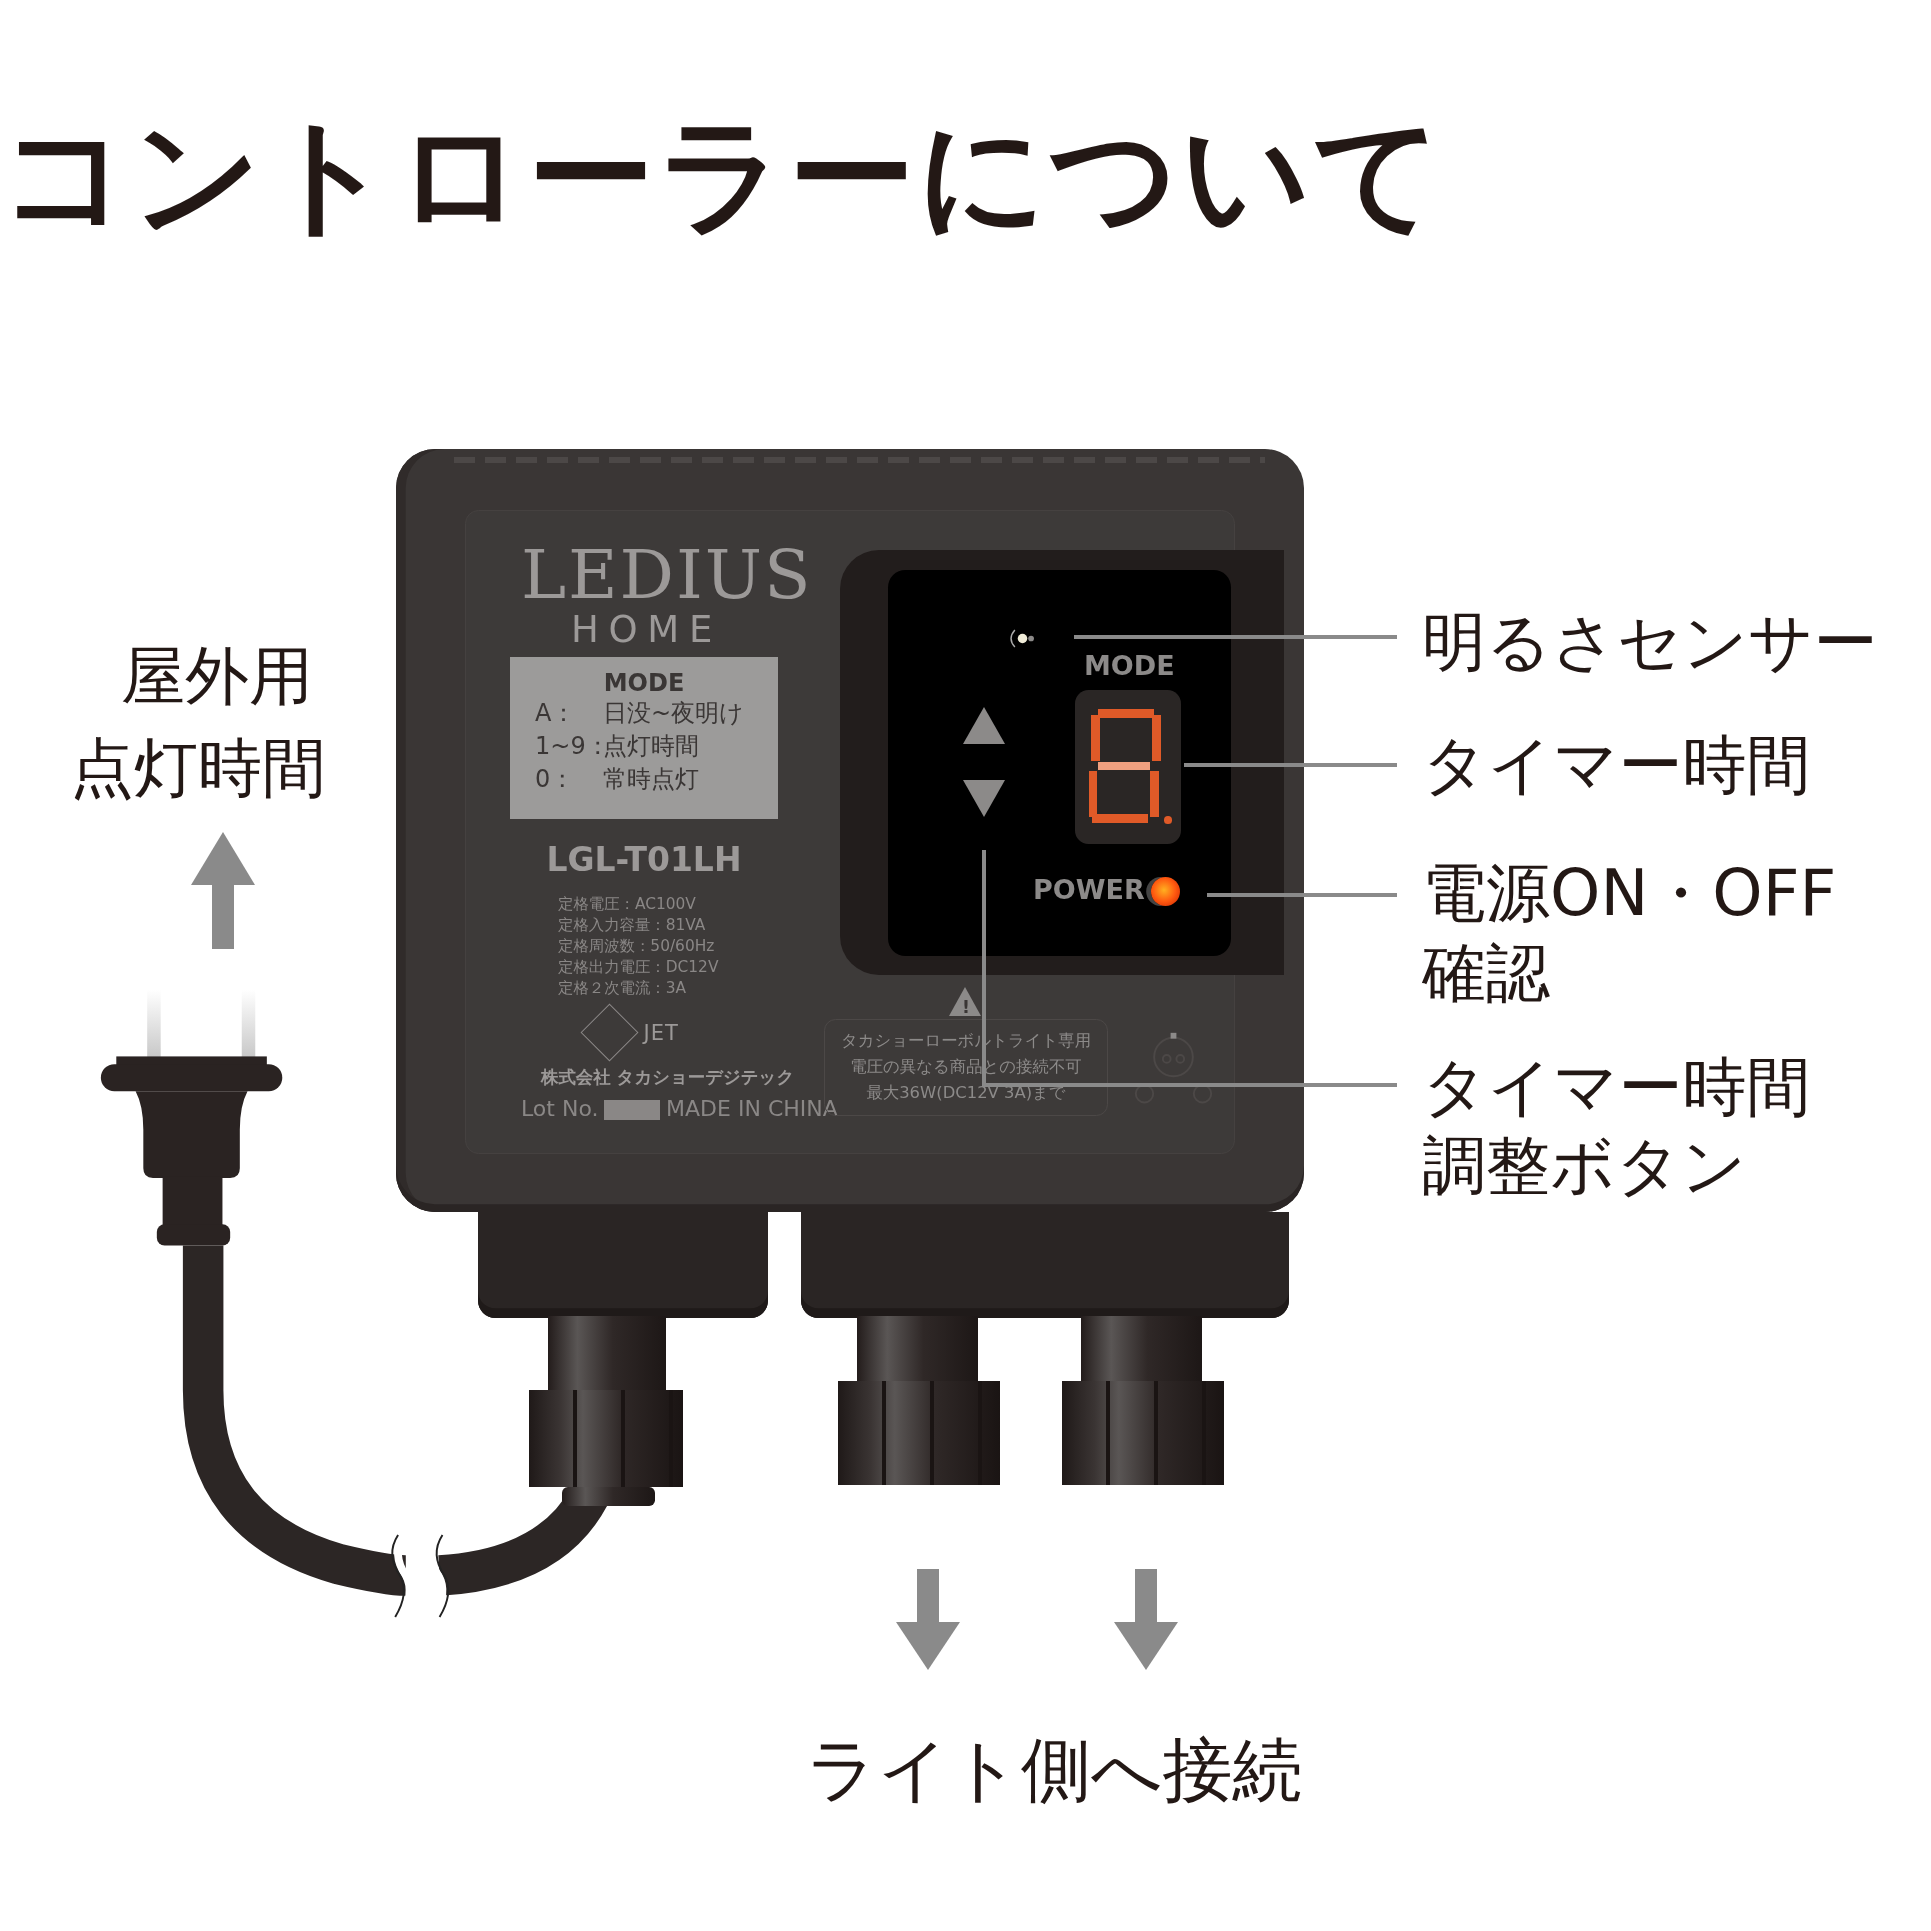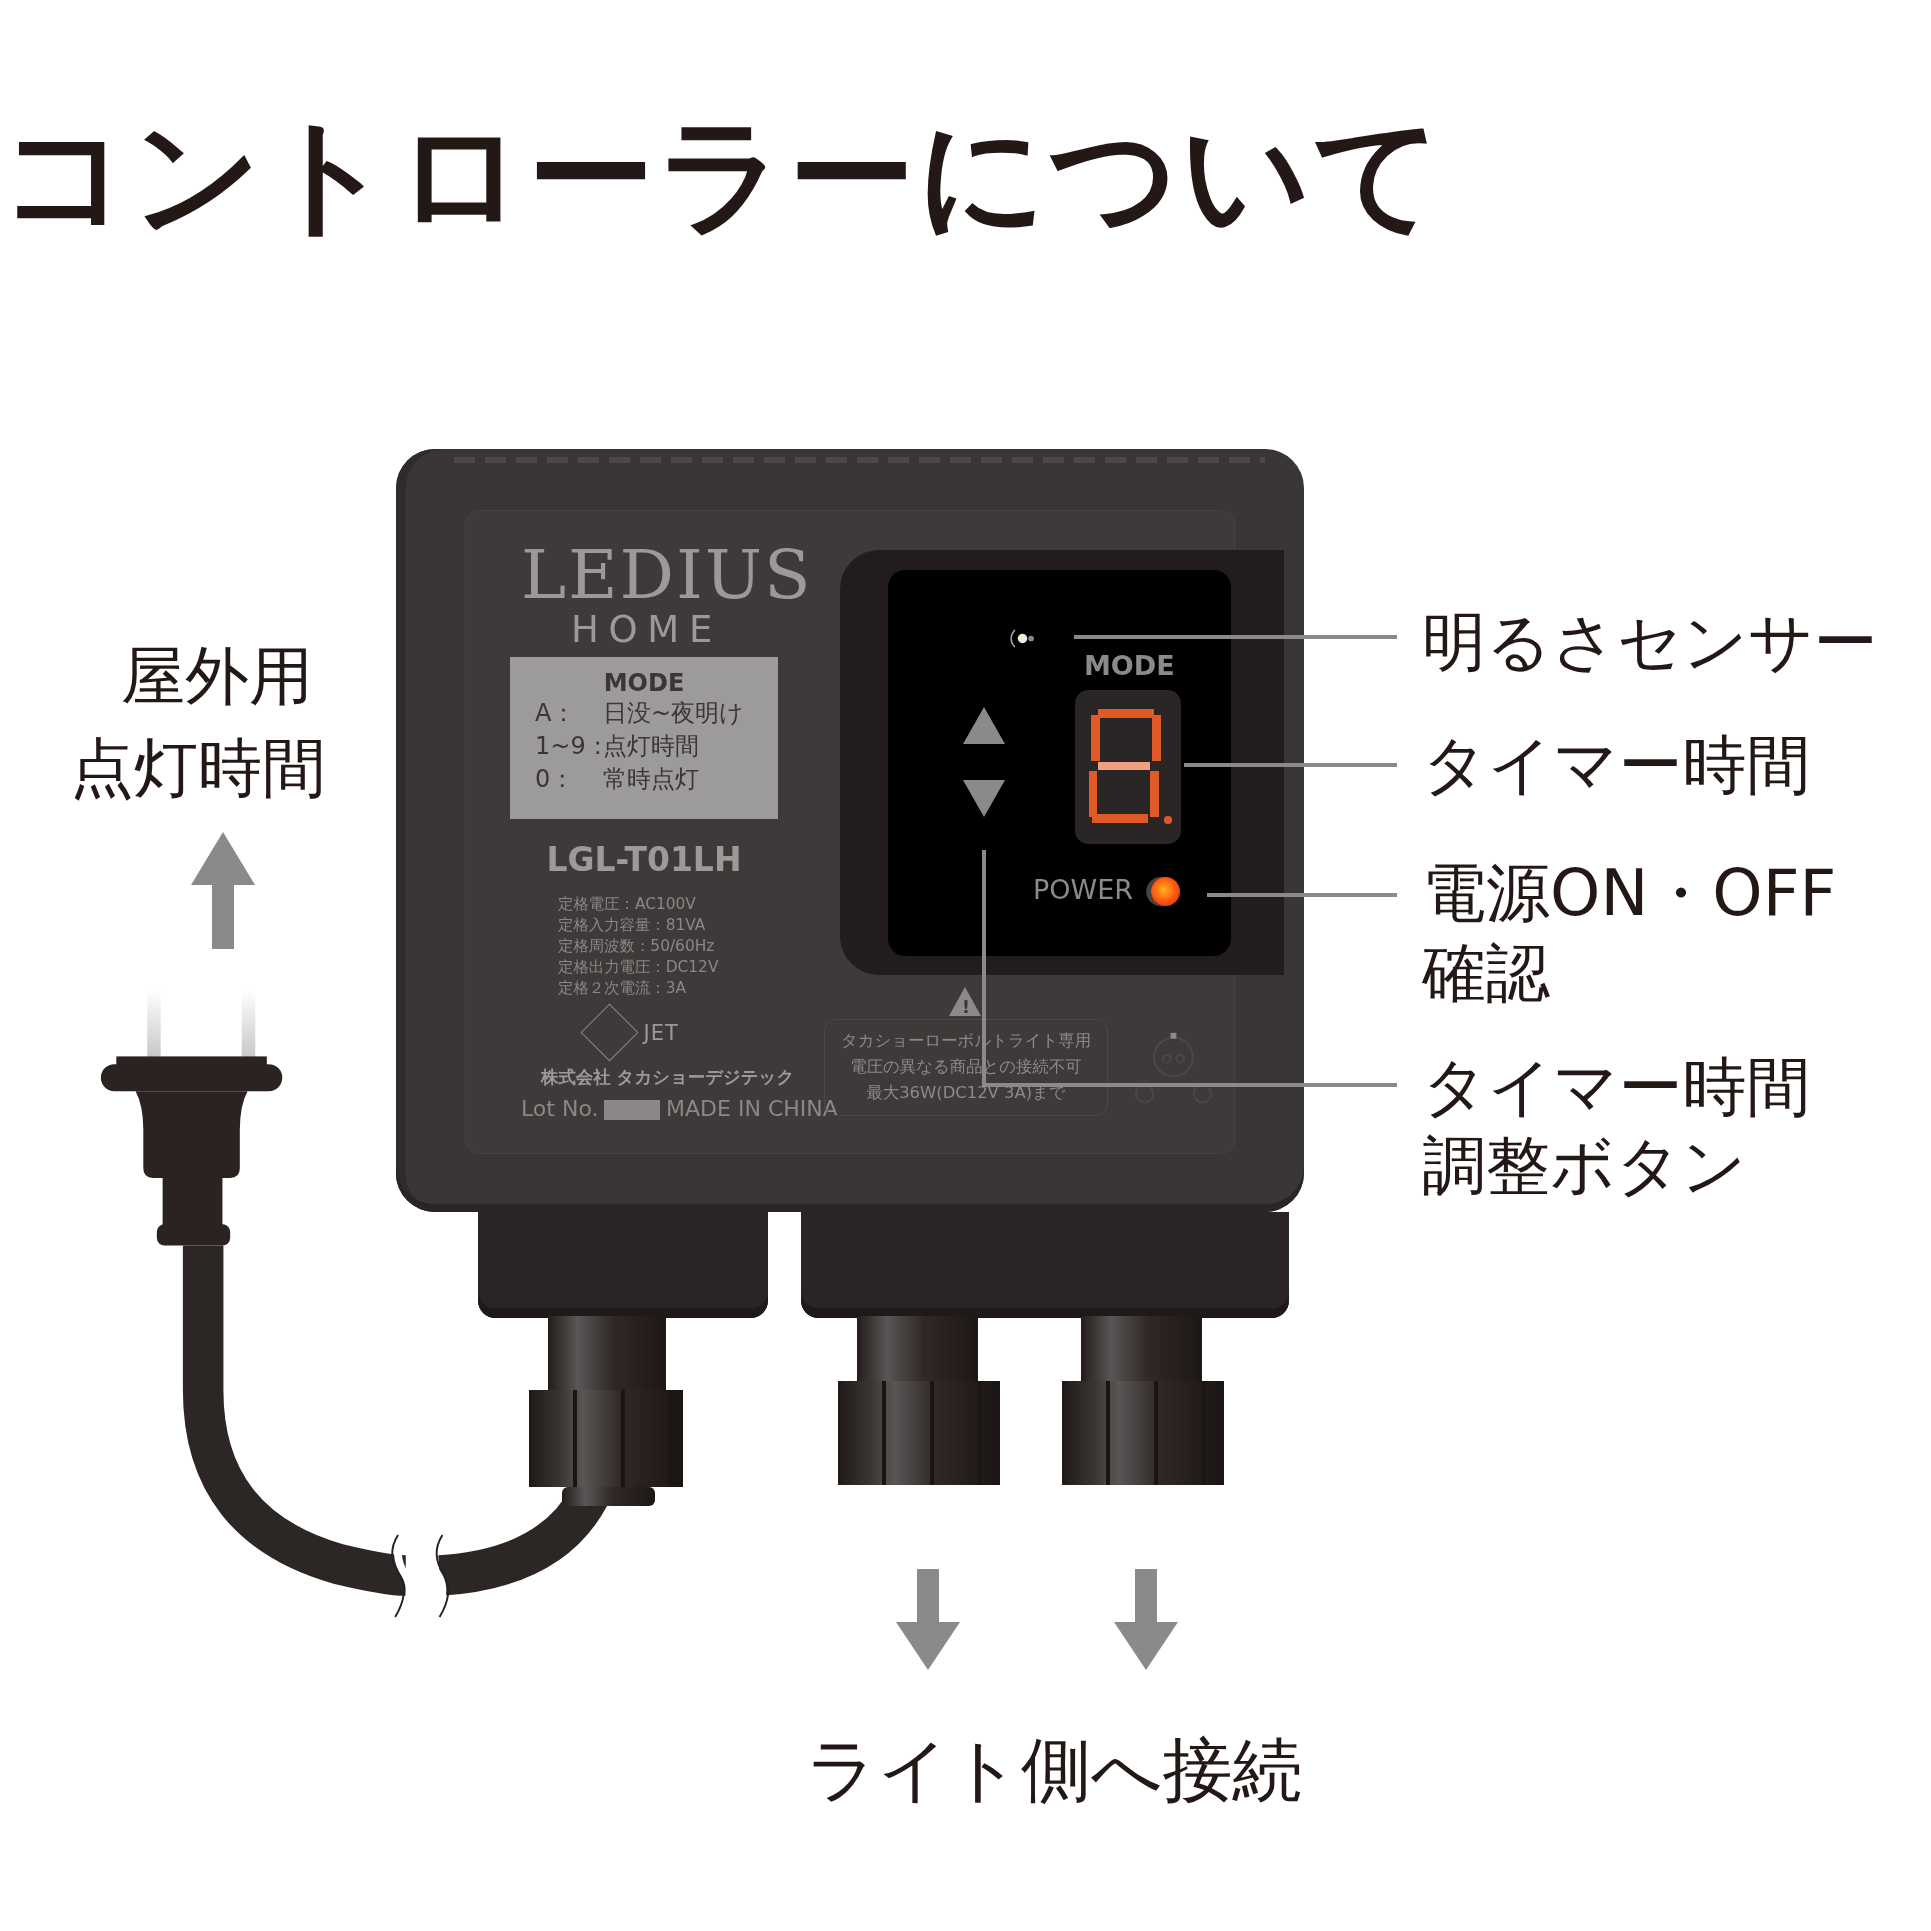--- a/index.html
+++ b/index.html
@@ -27,21 +27,21 @@
   .maker{left:541px;top:1065px;color:#9c9998;font-size:17.4px;font-weight:bold;}
   .lot{left:521px;top:1096px;color:#8a8786;font-size:22px;}
   .lot .blank{display:inline-block;width:56px;height:19.3px;background:#8a8786;vertical-align:middle;margin:0 5.8px;}
   
   .well{left:840px;top:550px;width:444px;height:425px;background:#221d1c;border-radius:39px 0 0 39px;}
   .screen{left:888px;top:570px;width:343px;height:386px;background:#000;border-radius:17.4px;}
   .sensor{left:1009px;top:628px;width:27px;height:21px;}
   .mode-lbl{left:1084px;top:650px;color:#8c8a89;font-weight:bold;font-size:27px;}
   .seg-bg{left:1075px;top:690px;width:106px;height:154px;background:#2a2625;border-radius:13.5px;}
   .seg{position:absolute;background:#e05a28;}
-  .power-lbl{left:1033px;top:874px;color:#8c8a89;font-weight:normal;font-size:27px;}
+  .power-lbl{left:1033px;top:874px;color:#8c8a89;font-weight:bold;font-size:27px;}
   .power-led{left:1151px;top:877px;width:29px;height:29px;border-radius:50%;background:radial-gradient(circle at 45% 45%,#ffb020 0,#ff5a10 50%,#c82000 100%);box-shadow:-4.8px 0 0 #444;}
   .up{left:963px;top:707px;width:0;height:0;border-left:21px solid transparent;border-right:21px solid transparent;border-bottom:37px solid #8c8a89;}
   .down{left:963px;top:780px;width:0;height:0;border-left:21px solid transparent;border-right:21px solid transparent;border-top:37px solid #8c8a89;}
   .warn{left:824px;top:1019px;width:284px;height:97px;border:1.9px solid #4c4847;border-radius:11.6px;color:#8c8a89;font-size:16.4px;text-align:center;line-height:26px;padding-top:7.7px;box-sizing:border-box;}
   .warn-tri{left:949px;top:987px;width:0;height:0;border-left:16.4px solid transparent;border-right:16.4px solid transparent;border-bottom:29px solid #8c8a89;}
   .warn-ex{left:962px;top:997px;color:#3a3635;font-weight:bold;font-size:17.4px;}
   
   .foot{top:1212px;height:106px;background:#2a2524;border-radius:0 0 17.4px 17.4px;box-shadow:inset 0 -9.7px 0 #1f1a19;}
   .stem{background:linear-gradient(90deg,#231c1b 0%,#5a5655 25%,#2f2827 55%,#1d1716 100%);}
   .nut{background:linear-gradient(90deg,#1f1918 0%,#3a3433 20%,#5a5655 35%,#2f2827 60%,#1a1413 100%);}

